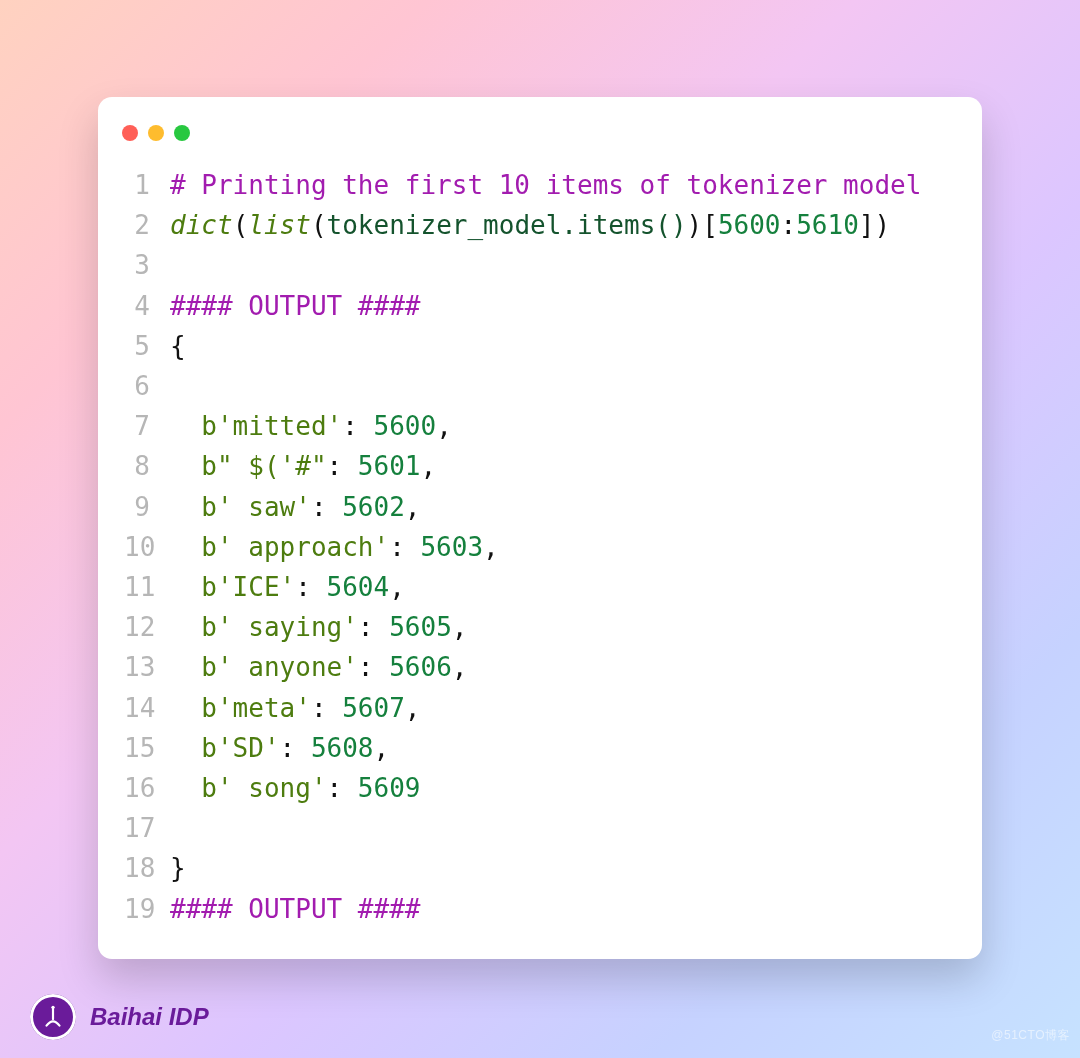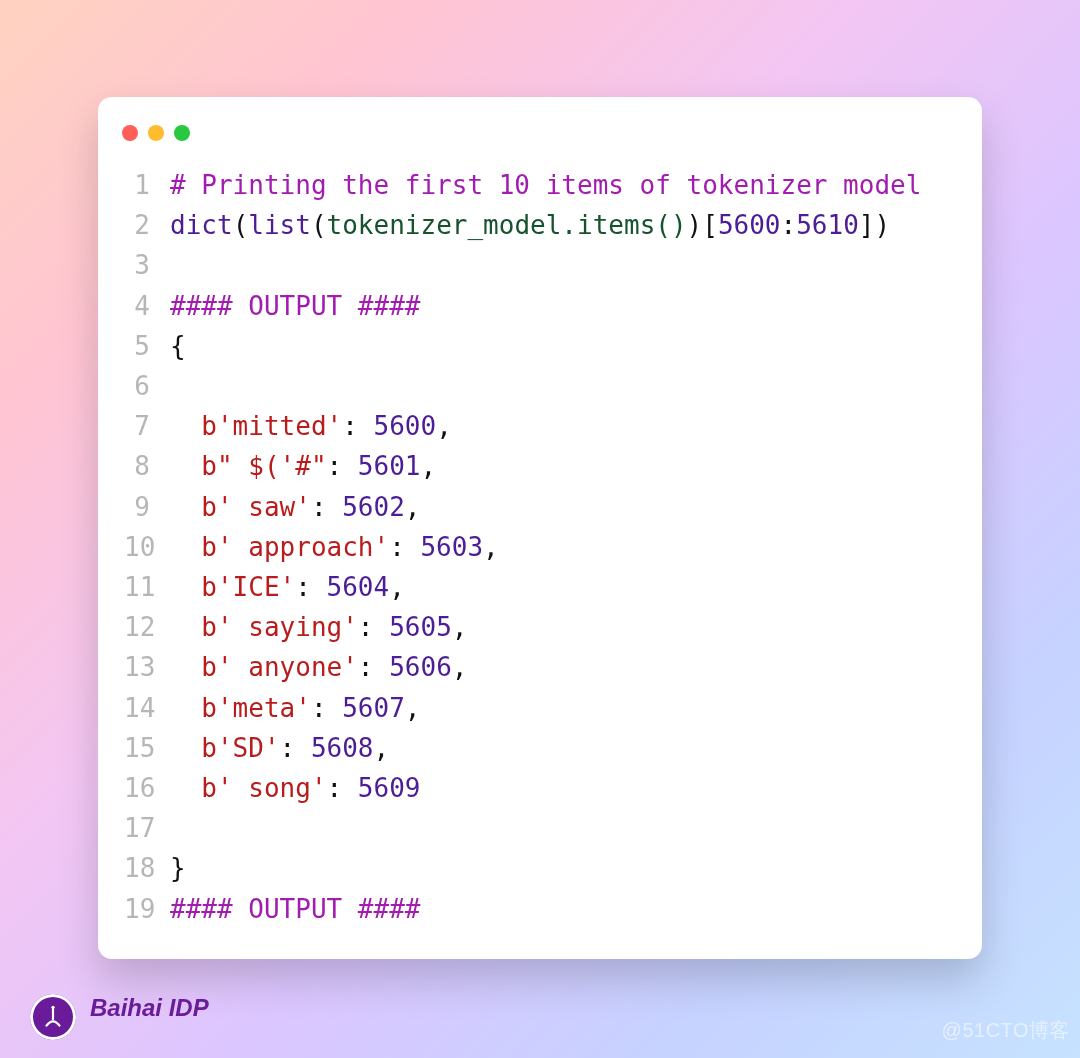--- a/index.html
+++ b/index.html
@@ -30,43 +30,43 @@
   .dot.yellow { background: #febc2e; }
   .dot.green { background: #28c840; }
 
   .code { font-family: ui-monospace, SFMono-Regular, Menlo, Consolas, monospace;
           font-size: 26px; line-height: 40.2px; white-space: pre; }
   .line { display: flex; }
   .gutter { width: 46px; text-align: right; color: #b6b6b6; padding-right: 20px; user-select: none; flex: 0 0 auto; }
   .src { flex: 1 1 auto; color: #111; }
 
   .tok-comment { color: #a21caf; }
-  .tok-builtin { color: #4c1d95; }
+  .tok-builtin { color: #4d7c0f; font-style: italic; }
   .tok-ident   { color: #14532d; }
   .tok-punct   { color: #111; }
-  .tok-num     { color: #4c1d95; }
-  .tok-bytes   { color: #b91c1c; }
+  .tok-num     { color: #15803d; }
+  .tok-bytes   { color: #4d7c0f; }
 
   .footer {
     position: absolute; left: 30px; bottom: 18px;
-    display: flex; align-items: flex-start; gap: 14px;
+    display: flex; align-items: center; gap: 14px;
   }
   .logo {
     width: 46px; height: 46px; border-radius: 50%;
     background: #6a1b9a;
     display: flex; align-items: center; justify-content: center;
     box-shadow: 0 0 0 3px #fff inset;
     position: relative;
   }
   .logo svg { width: 26px; height: 26px; }
   .brand { font-weight: 800; font-style: italic; font-size: 24px; color: #6a1b9a; }
 
   .watermark {
     position: absolute; right: 10px; bottom: 14px;
-    color: rgba(255,255,255,0.55); font-size: 20px; letter-spacing: 0.5px;
+    color: rgba(255,255,255,0.55); font-size: 12px; letter-spacing: 0.5px;
   }
 </style>
 </head>
 <body>
 
 <div class="card">
   <div class="traffic">
     <div class="dot red"></div>
     <div class="dot yellow"></div>
     <div class="dot green"></div>

